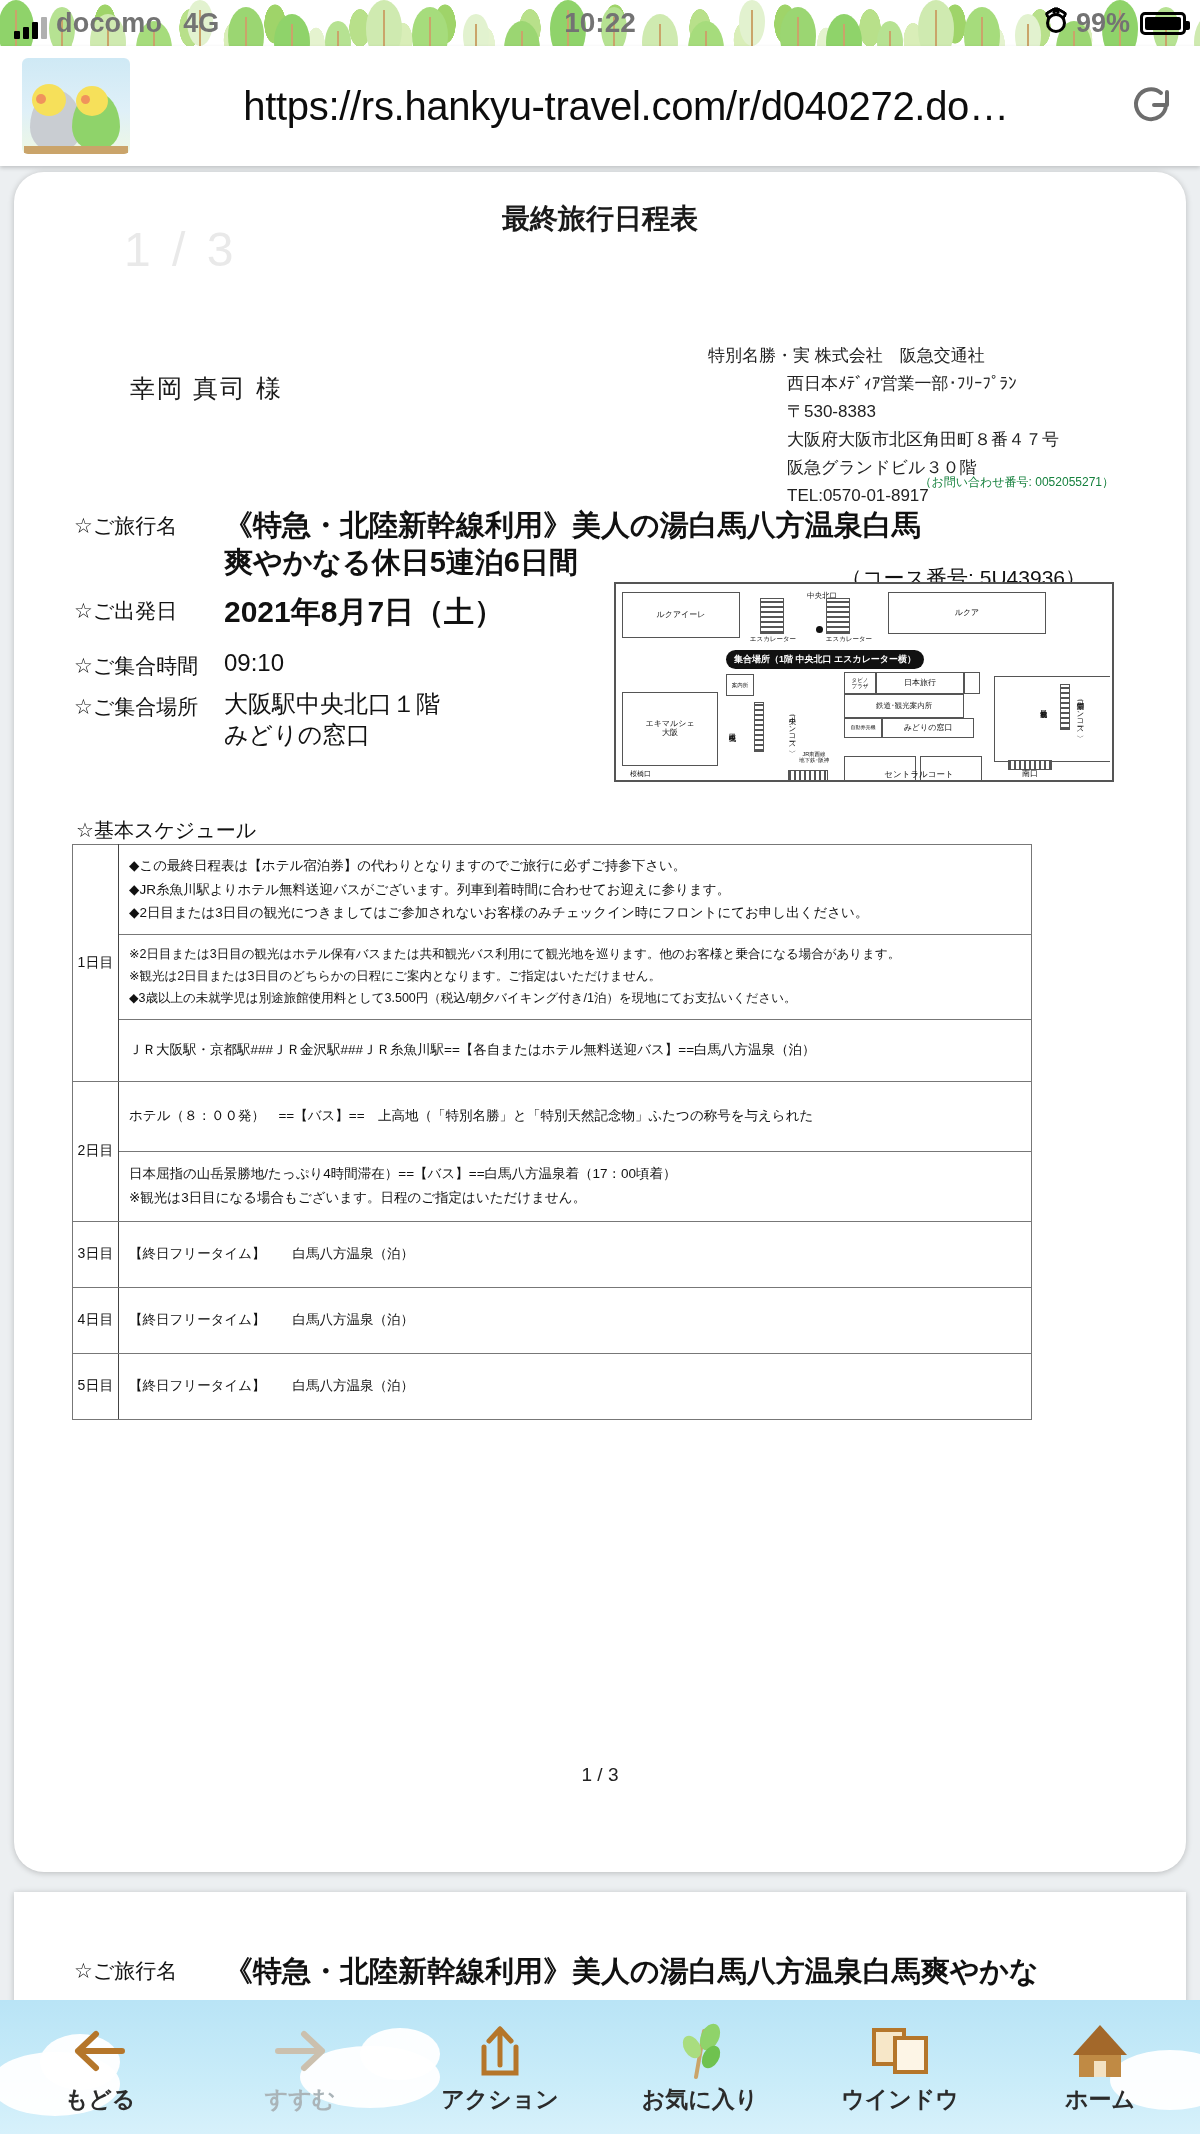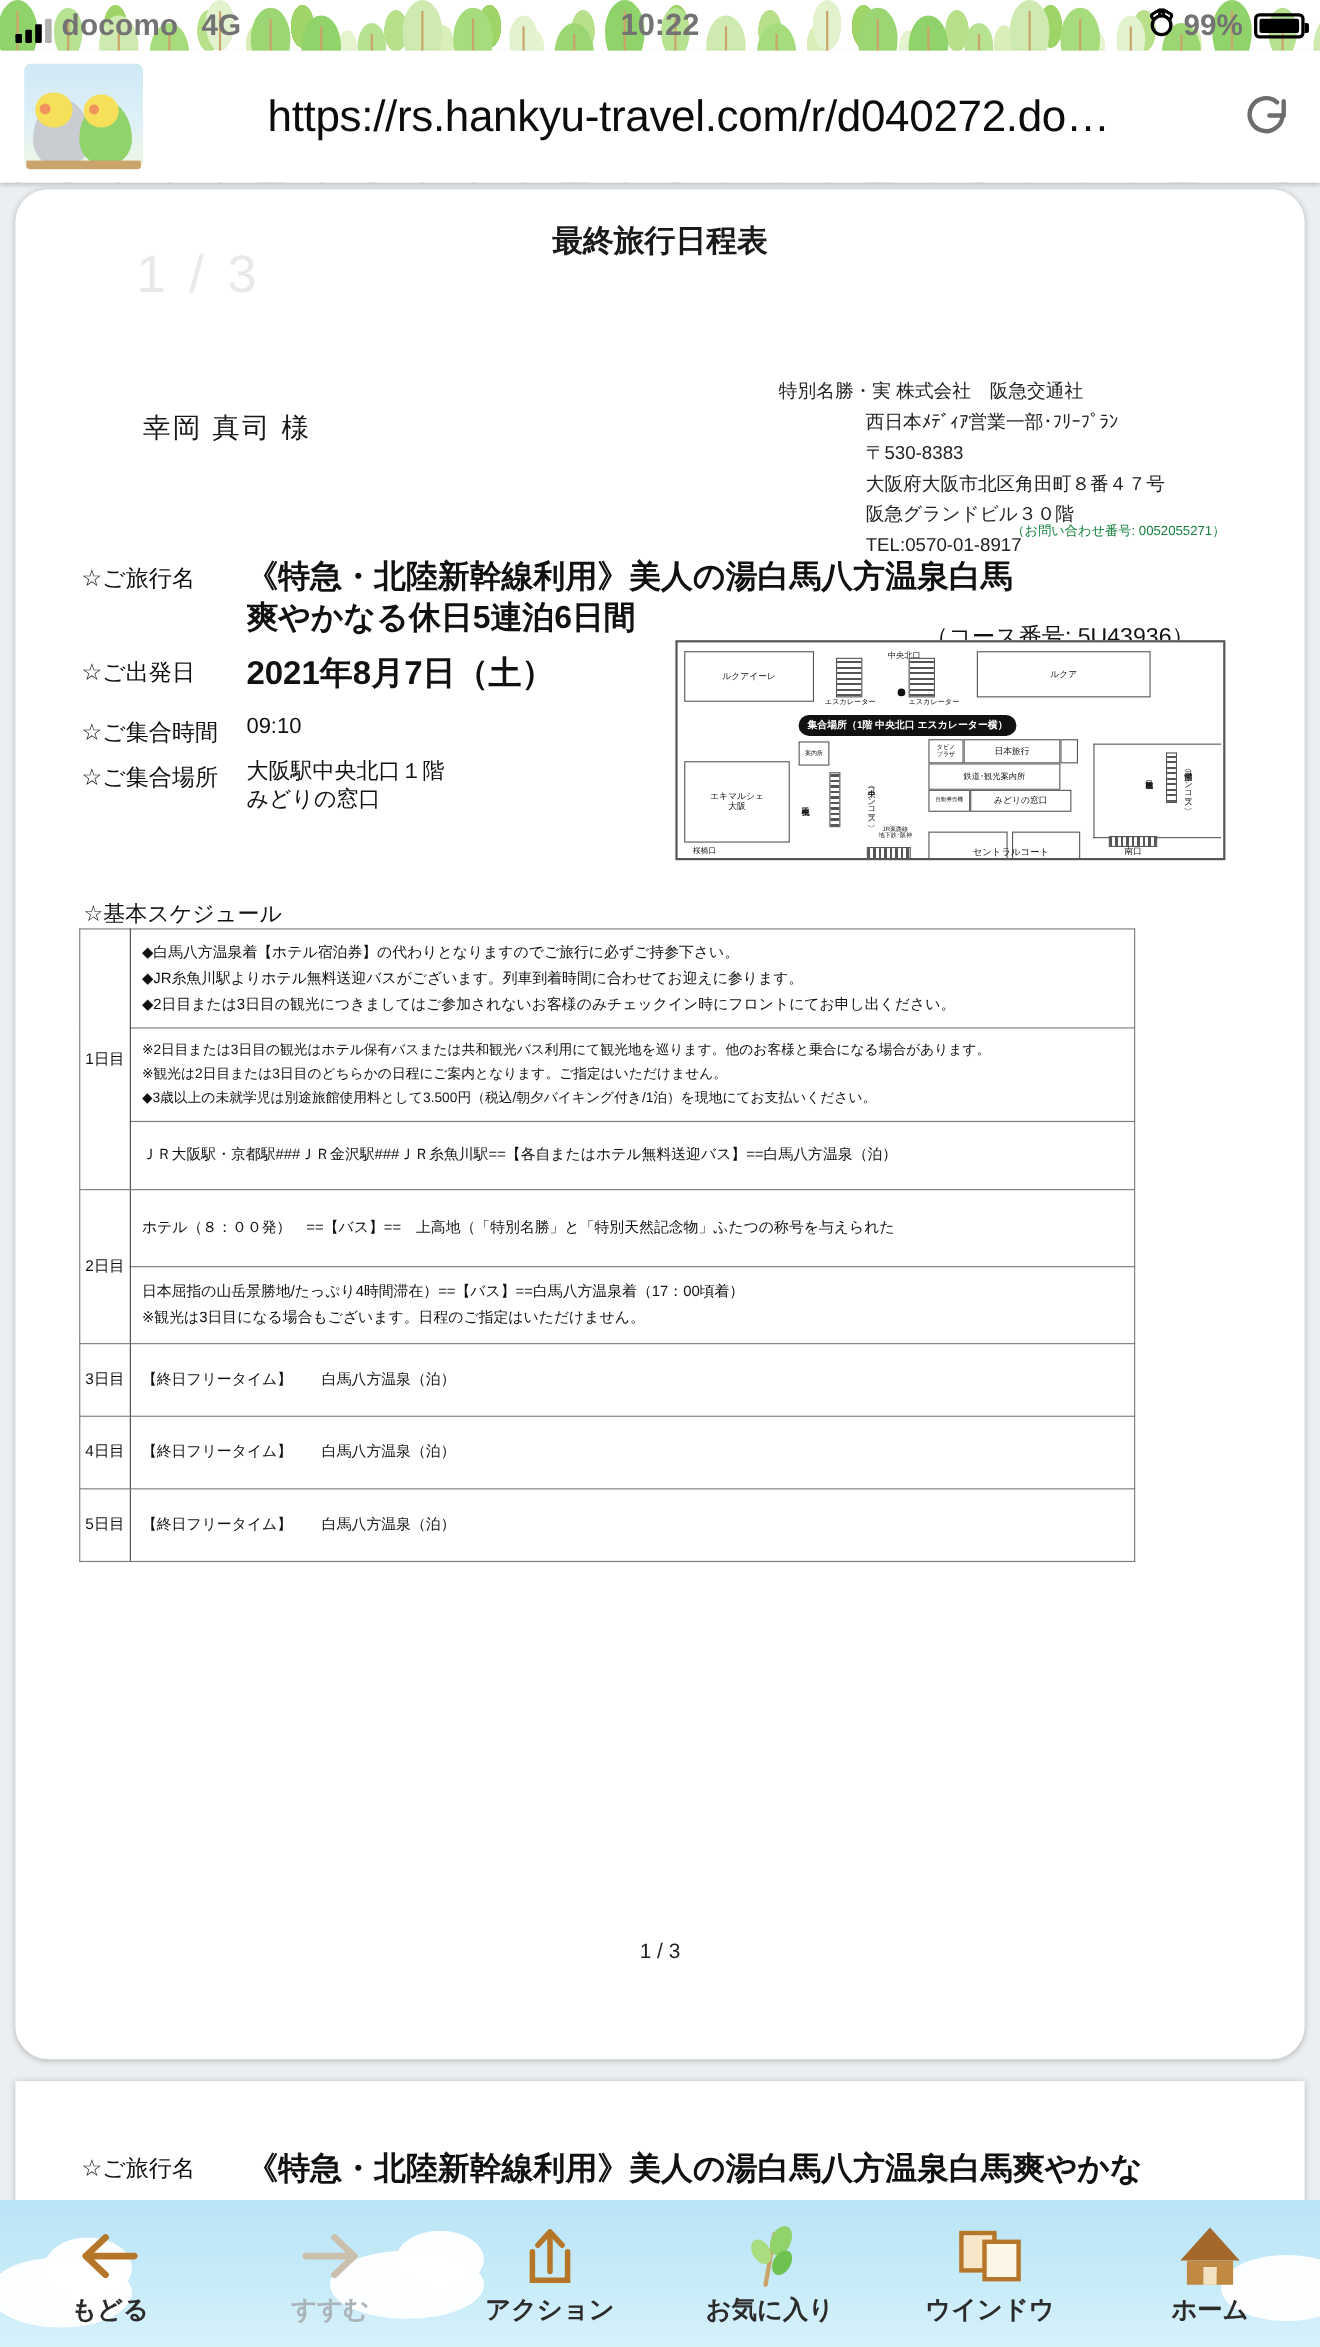--- a/index.html
+++ b/index.html
@@ -110,21 +110,21 @@
   .company .row1 { margin-left:-1px; }
   .company .indent { margin-left:78px; }
   .guest { position:absolute; left:116px; top:200px; font-size:25px; color:#1a1a1a; letter-spacing:2px; }
   .inquiry { position:absolute; right:72px; top:302px; font-size:12px; color:#15803d; }
 
   .fields { position:absolute; left:60px; top:335px; width:1050px; }
   .frow { display:flex; margin-bottom:6px; }
   .flabel { width:150px; flex:0 0 150px; font-size:21px; color:#111; padding-top:5px;}
   .fval-big { font-size:29px; font-weight:bold; line-height:1.26; color:#111; max-width:700px;}
   .fval-date { font-size:30px; font-weight:bold; color:#111; }
-  .fval { font-size:20px; color:#111; line-height:1.3; }
+  .fval { font-size:24px; color:#111; line-height:1.3; }
   .course-no { position:absolute; right:38px; top:57px; font-size:21px; color:#111; }
 
   
   .map {
     position:absolute; left:600px; top:410px; width:500px; height:200px;
     border:2px solid #555; background:#fff; font-size:8px; color:#111; overflow:hidden;
   }
   .mbox { position:absolute; border:1.5px solid #555; display:flex; align-items:center; justify-content:center; text-align:center; line-height:1.1; background:#fff;}
   .mtxt { position:absolute; text-align:center; line-height:1.05; }
   .vert { writing-mode:vertical-rl; }
@@ -403,21 +403,21 @@
 地下鉄･阪神</div>
       <div class="esc" style="left:172px; top:186px; width:40px; height:14px;"></div>
     </div>
 
     <div class="sched-head">☆基本スケジュール</div>
     <table class="sched">
       <tbody>
         <tr>
           <td class="daycell" rowspan="3">1日目</td>
           <td class="bodycell">
-            <div>◆白馬八方温泉着【ホテル宿泊券】の代わりとなりますのでご旅行に必ずご持参下さい。</div>
+            <div>◆この最終日程表は【ホテル宿泊券】の代わりとなりますのでご旅行に必ずご持参下さい。</div>
             <div>◆JR糸魚川駅よりホテル無料送迎バスがございます。列車到着時間に合わせてお迎えに参ります。</div>
             <div>◆2日目または3日目の観光につきましてはご参加されないお客様のみチェックイン時にフロントにてお申し出ください。</div>
           </td>
         </tr>
         <tr>
           <td class="bodycell">
             <div style="font-size:12.5px;">※2日目または3日目の観光はホテル保有バスまたは共和観光バス利用にて観光地を巡ります。他のお客様と乗合になる場合があります。</div>
             <div style="font-size:12.5px;">※観光は2日目または3日目のどちらかの日程にご案内となります。ご指定はいただけません。</div>
             <div style="font-size:12.5px;">◆3歳以上の未就学児は別途旅館使用料として3.500円（税込/朝夕バイキング付き/1泊）を現地にてお支払いください。</div>
           </td>

